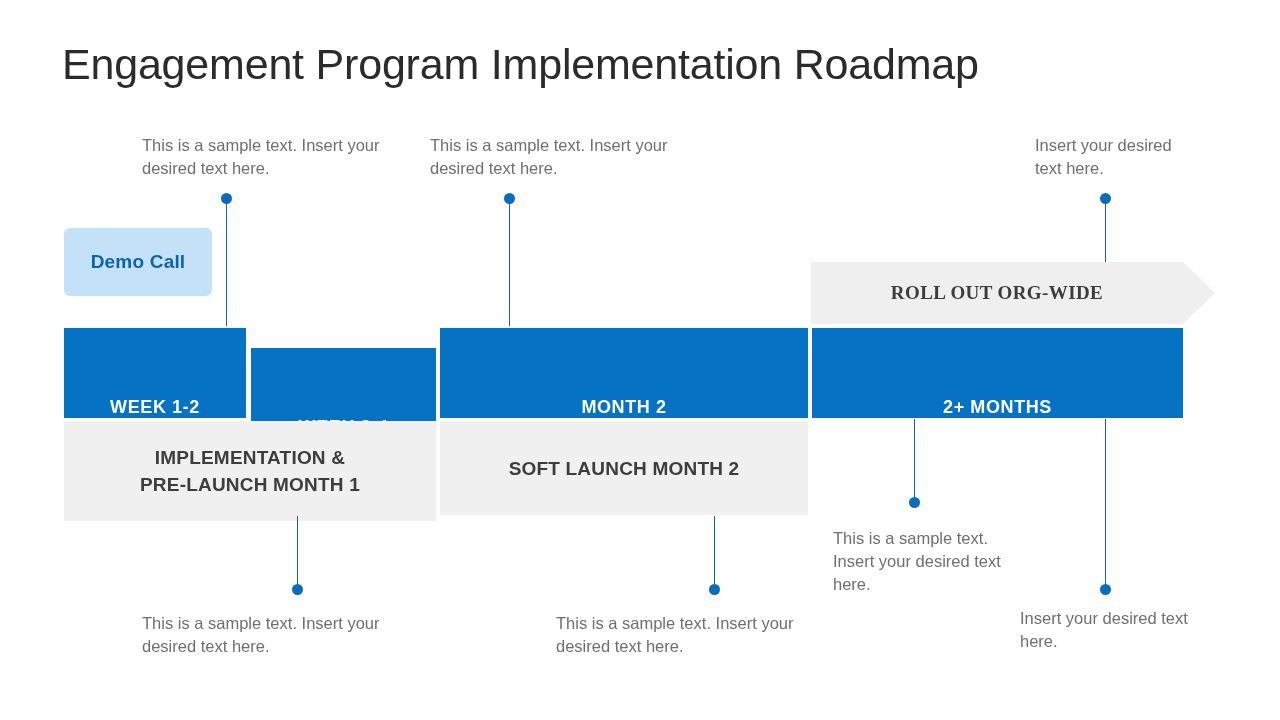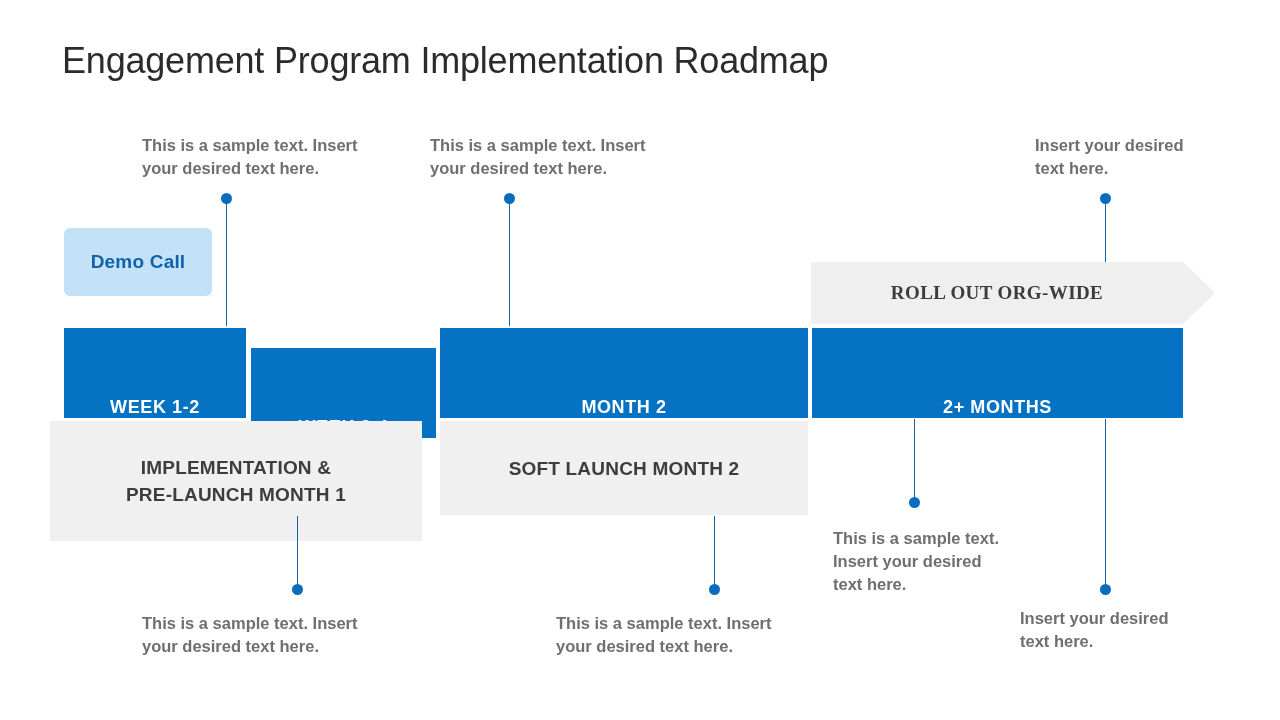--- a/index.html
+++ b/index.html
@@ -18,34 +18,34 @@
     position: relative;
     width: 1280px;
     height: 720px;
   }
 
   
   .title {
     position: absolute;
     left: 62px;
     top: 40px;
-    font-size: 36px;
+    font-size: 43px;
     font-weight: 400;
     color: #2b2b2b;
     letter-spacing: -0.2px;
     white-space: nowrap;
   }
 
   
   .note {
     position: absolute;
     font-size: 16.5px;
     line-height: 23px;
     color: #6f6f6f;
-    font-weight: 700;
+    font-weight: 400;
   }
 
   
   .conn-line {
     position: absolute;
     width: 1.6px;
     background: #1464a5;
   }
   .conn-dot {
     position: absolute;
@@ -155,21 +155,21 @@
   <div class="bar" style="left:251px; top:328px; width:185px; height:90px;margin-top:20px;">
     <span class="bar-label">WEEK 3-4</span>
   </div>
   <div class="bar" style="left:440px; top:328px; width:368px; height:90px;">
     <span class="bar-label">MONTH 2</span>
   </div>
   <div class="bar" style="left:812px; top:328px; width:371px; height:90px;">
     <span class="bar-label">2+ MONTHS</span>
   </div>
 
-  <div class="phase" style="left:50px; top:421px; width:372px; height:120px;">
+  <div class="phase" style="left:64px; top:421px; width:372px; height:100px;">
     <span class="phase-label">IMPLEMENTATION &amp;
 PRE-LAUNCH MONTH 1</span>
   </div>
   <div class="phase" style="left:440px; top:421px; width:368px; height:94px;">
     <span class="phase-label">SOFT LAUNCH MONTH 2</span>
   </div>
 
   <div class="conn-line" style="left:296.7px; top:516px; height:73px;"></div>
   <div class="conn-dot" style="left:292px; top:584px;"></div>
 

